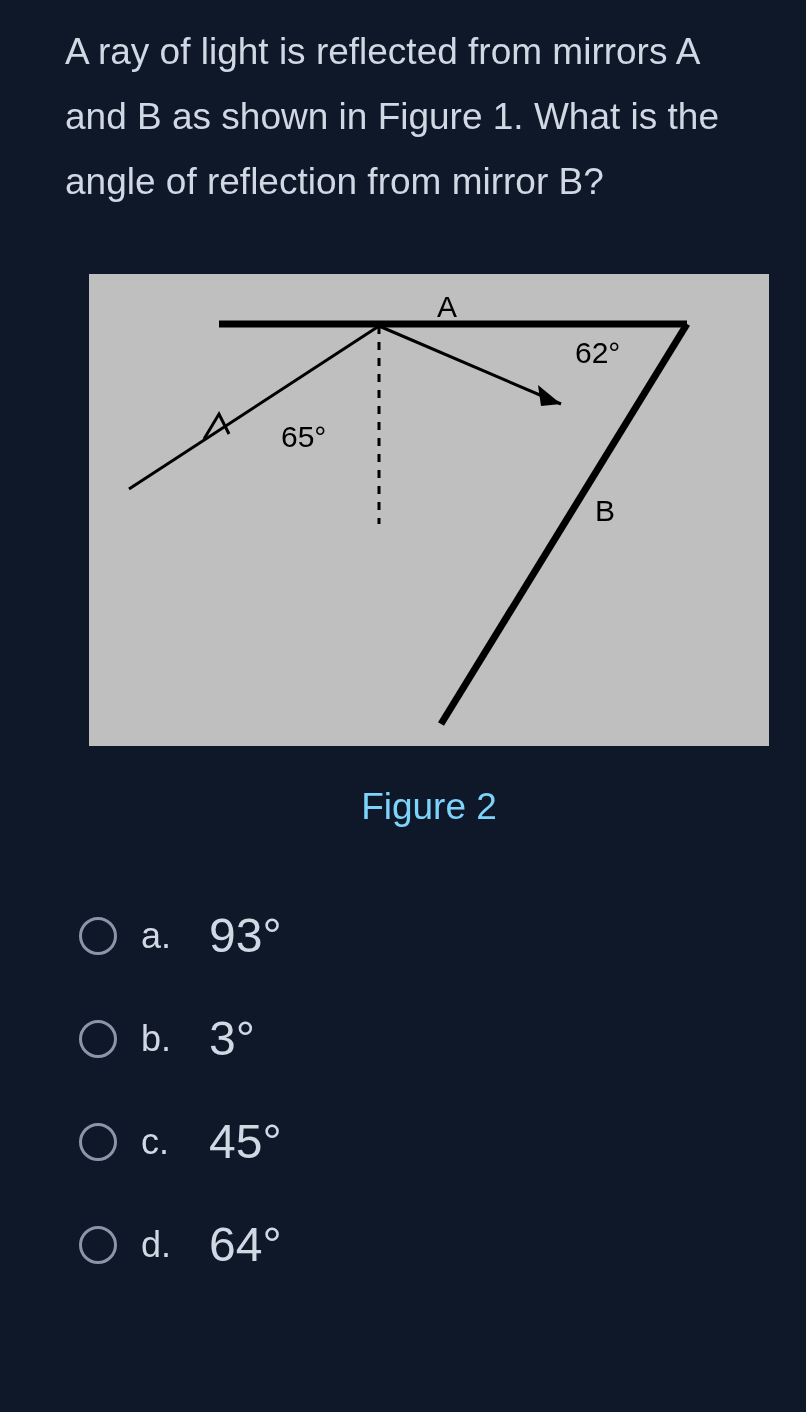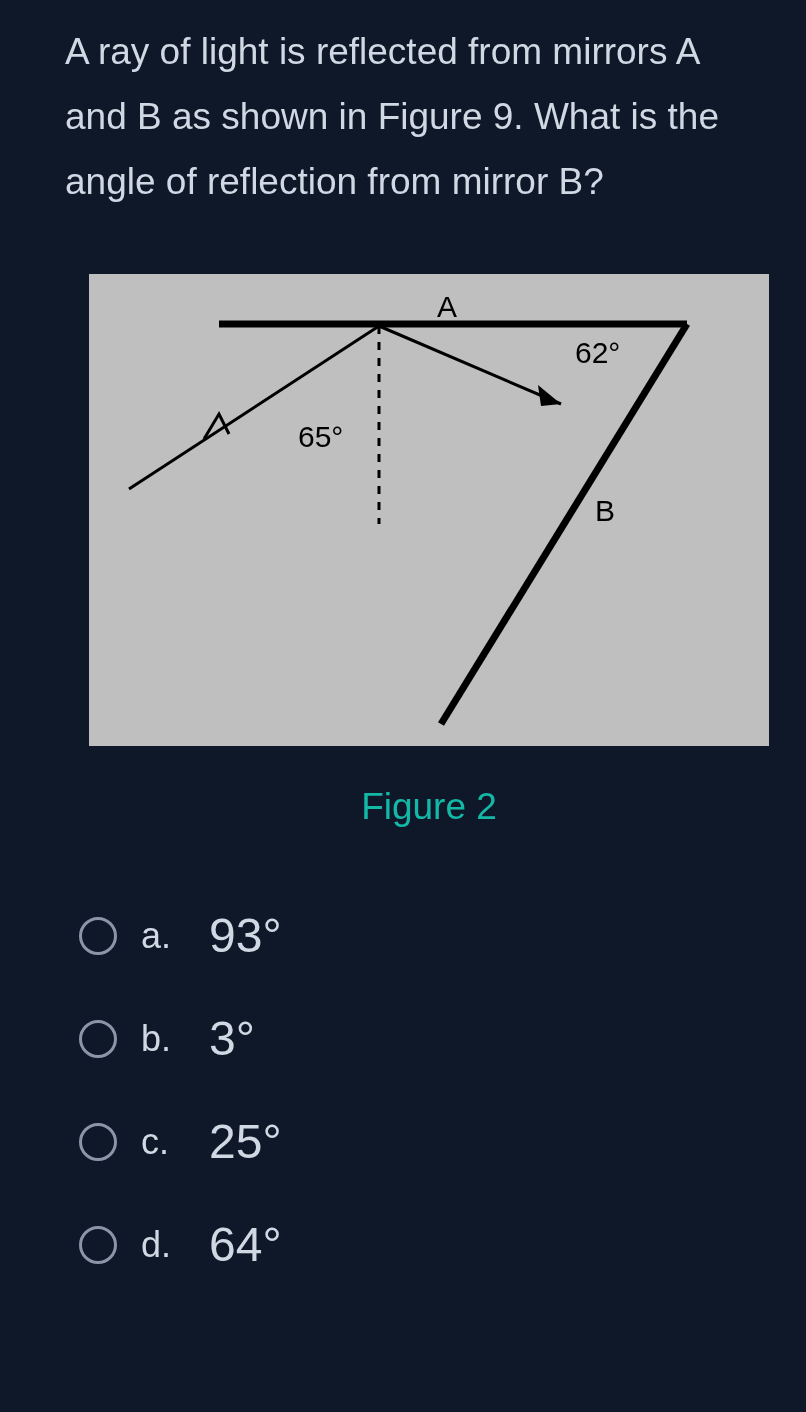--- a/index.html
+++ b/index.html
@@ -27,21 +27,21 @@
     }
     .figure-image {
       background-color: #bfbfbf;
       width: 680px;
       height: 472px;
       position: relative;
     }
     .figure-caption {
       text-align: center;
       font-size: 37px;
-      color: #14b8a6;
+      color: #7dd3fc;
       margin-top: 40px;
       margin-bottom: 80px;
     }
     .options {
       margin-left: 14px;
     }
     .option {
       display: flex;
       align-items: center;
       margin-bottom: 48px;
@@ -68,21 +68,21 @@
     .fig-label {
       position: absolute;
       font-size: 30px;
       color: #000;
       font-family: Arial, sans-serif;
     }
   </style>
 </head>
 <body>
 
-<div class="question-text">A ray of light is reflected from mirrors A and B as shown in Figure 9. What is the angle of reflection from mirror B?</div>
+<div class="question-text">A ray of light is reflected from mirrors A and B as shown in Figure 1. What is the angle of reflection from mirror B?</div>
 
 <div class="figure-container">
   <div class="figure-image">
     <svg width="680" height="472" viewBox="0 0 680 472">
 
       <line x1="130" y1="50" x2="598" y2="50" stroke="#000" stroke-width="7"></line>
 
       <line x1="598" y1="50" x2="352" y2="450" stroke="#000" stroke-width="7"></line>
 
       <line x1="40" y1="215" x2="290" y2="52" stroke="#000" stroke-width="3"></line>
@@ -90,40 +90,40 @@
       <polyline points="140,160 130,140 115,165" fill="none" stroke="#000" stroke-width="3"></polyline>
 
       <line x1="290" y1="52" x2="290" y2="250" stroke="#000" stroke-width="3" stroke-dasharray="8,8"></line>
 
       <line x1="290" y1="52" x2="472" y2="130" stroke="#000" stroke-width="3"></line>
 
       <polygon points="472,130 449,111 452,132" fill="#000"></polygon>
     </svg>
     <div class="fig-label" style="left:348px; top:16px;">A</div>
     <div class="fig-label" style="left:506px; top:220px;">B</div>
-    <div class="fig-label" style="left:209px; top:146px;">65°</div>
+    <div class="fig-label" style="left:192px; top:146px;">65°</div>
     <div class="fig-label" style="left:476px; top:62px;margin-left:10px;">62°</div>
   </div>
   <div class="figure-caption">Figure 2</div>
 </div>
 
 <div class="options">
   <div class="option">
     <div class="radio"></div>
     <span class="option-letter">a.</span>
     <span class="option-text">93°</span>
   </div>
   <div class="option">
     <div class="radio"></div>
     <span class="option-letter">b.</span>
     <span class="option-text">3°</span>
   </div>
   <div class="option">
     <div class="radio"></div>
     <span class="option-letter">c.</span>
-    <span class="option-text">25°</span>
+    <span class="option-text">45°</span>
   </div>
   <div class="option">
     <div class="radio"></div>
     <span class="option-letter">d.</span>
     <span class="option-text">64°</span>
   </div>
 </div>
 
 </body></html>

